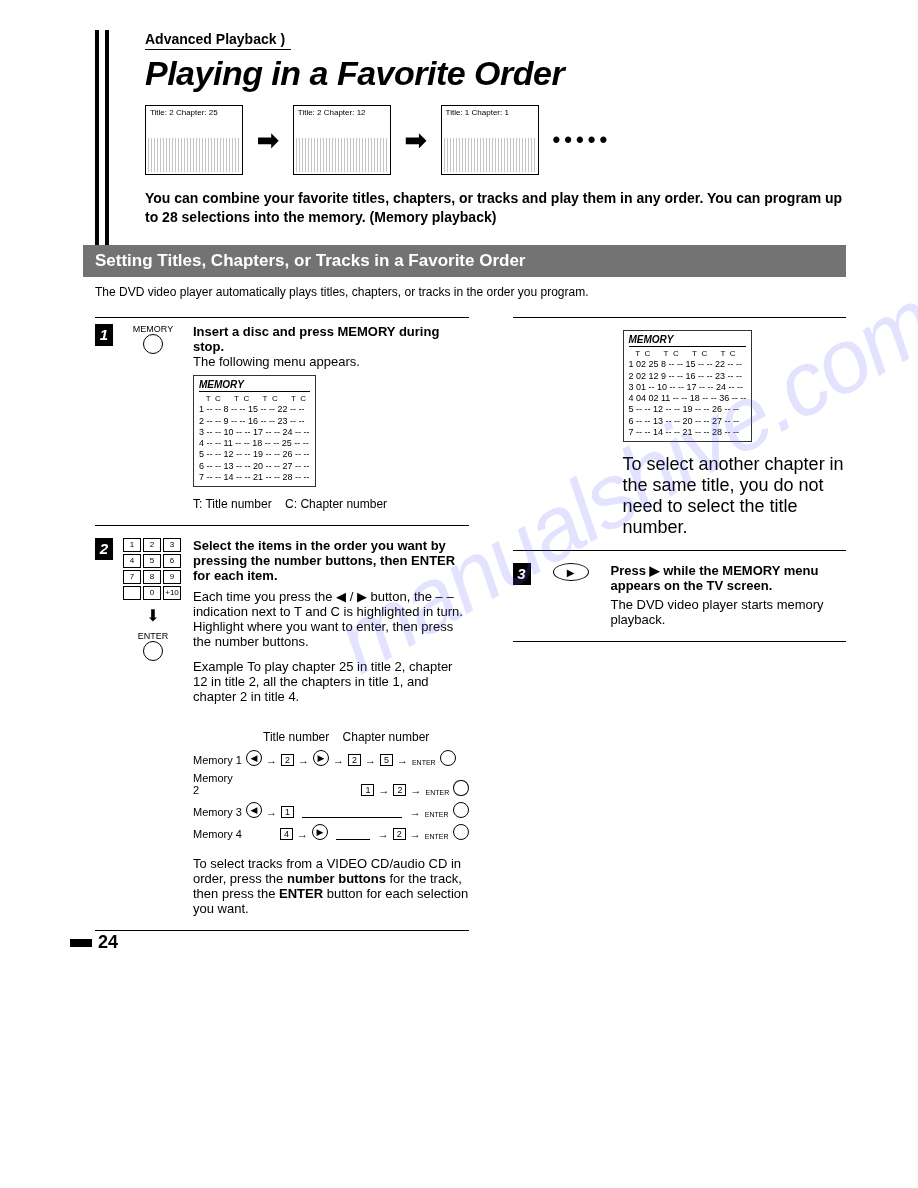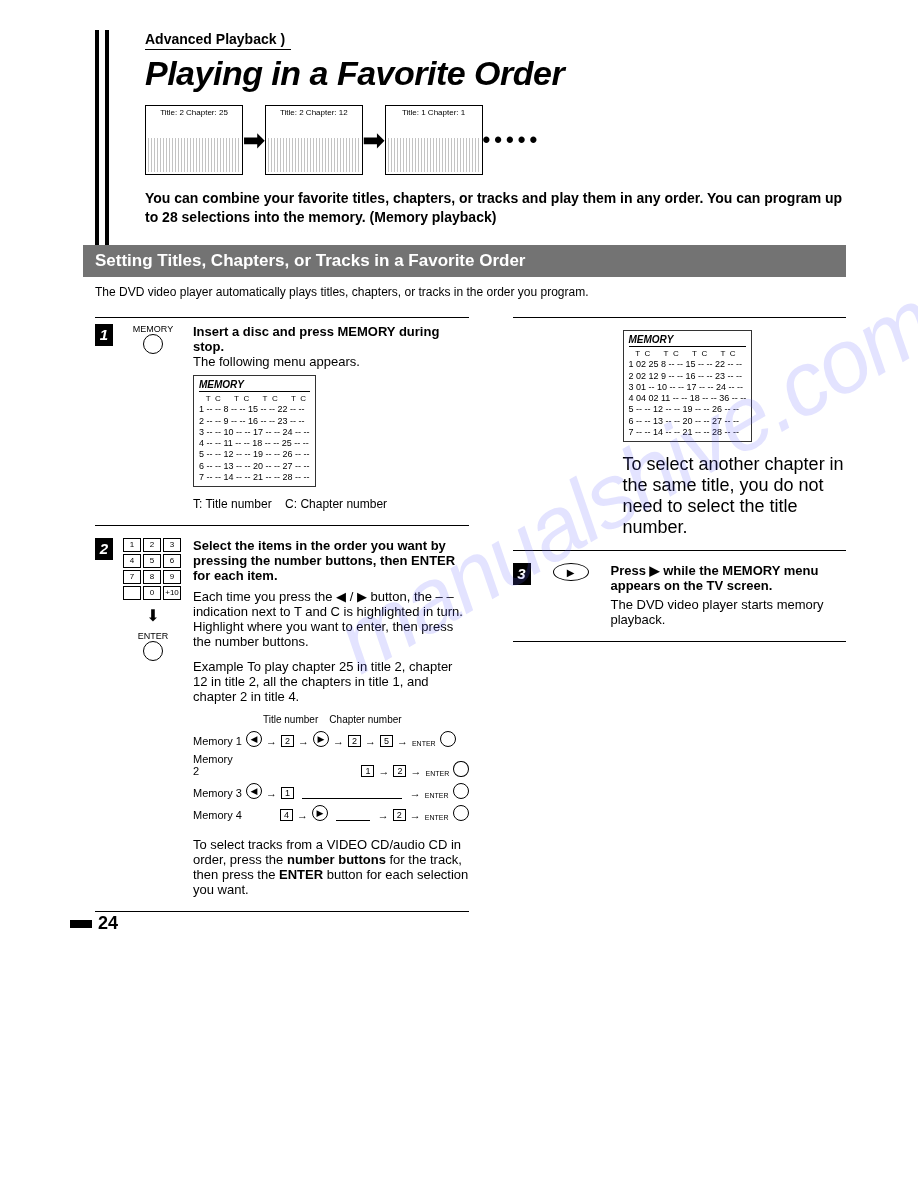--- a/index.html
+++ b/index.html
@@ -44,23 +44,22 @@
   h1.title {
     font-style: italic;
     font-weight: bold;
     font-size: 34px;
     margin: 4px 0 12px 0;
     letter-spacing: -0.5px;
   }
   .illust-row {
     display: flex;
     align-items: center;
-    gap: 0;
+    gap: 14px;
     margin-bottom: 14px;
-    text-align: center;
   }
   .ill-card {
     width: 88px;
     height: 62px;
     border: 1.5px solid #000;
     font-size: 8px;
     padding: 3px 4px;
     line-height: 1.1;
     background: #fff;
     position: relative;
@@ -335,21 +334,21 @@
           <div>ENTER</div>
           <span class="circ"></span>
         </div>
         <div class="step-body">
           <div class="bold">Select the items in the order you want by pressing the number buttons, then ENTER for each item.</div>
           <div style="margin-top:6px">Each time you press the ◀ / ▶ button, the – – indication next to T and C is highlighted in turn. Highlight where you want to enter, then press the number buttons.</div>
           <div class="example">
             <span>Example</span>&nbsp;<span>To play chapter 25 in title 2, chapter 12 in title 2, all the chapters in title 1, and chapter 2 in title 4.</span>
           </div>
 
-          <div style="font-size:10px;margin-top:10px;margin-left:70px">
+          <div style="font-size:12px;margin-top:26px;margin-left:70px">
             <span>Title number</span>&nbsp;&nbsp;&nbsp;
             <span>Chapter number</span>
           </div>
 
           <div class="memline">
             <span>Memory 1</span>
             <span class="smcirc">◀</span>→<span class="keybox">2</span>→<span class="smcirc">▶</span>→<span class="keybox">2</span>→<span class="keybox">5</span>→<span style="font-size:7px">ENTER</span><span class="smcirc"></span>
           </div>
           <div class="memline">
             <span>Memory 2</span>

